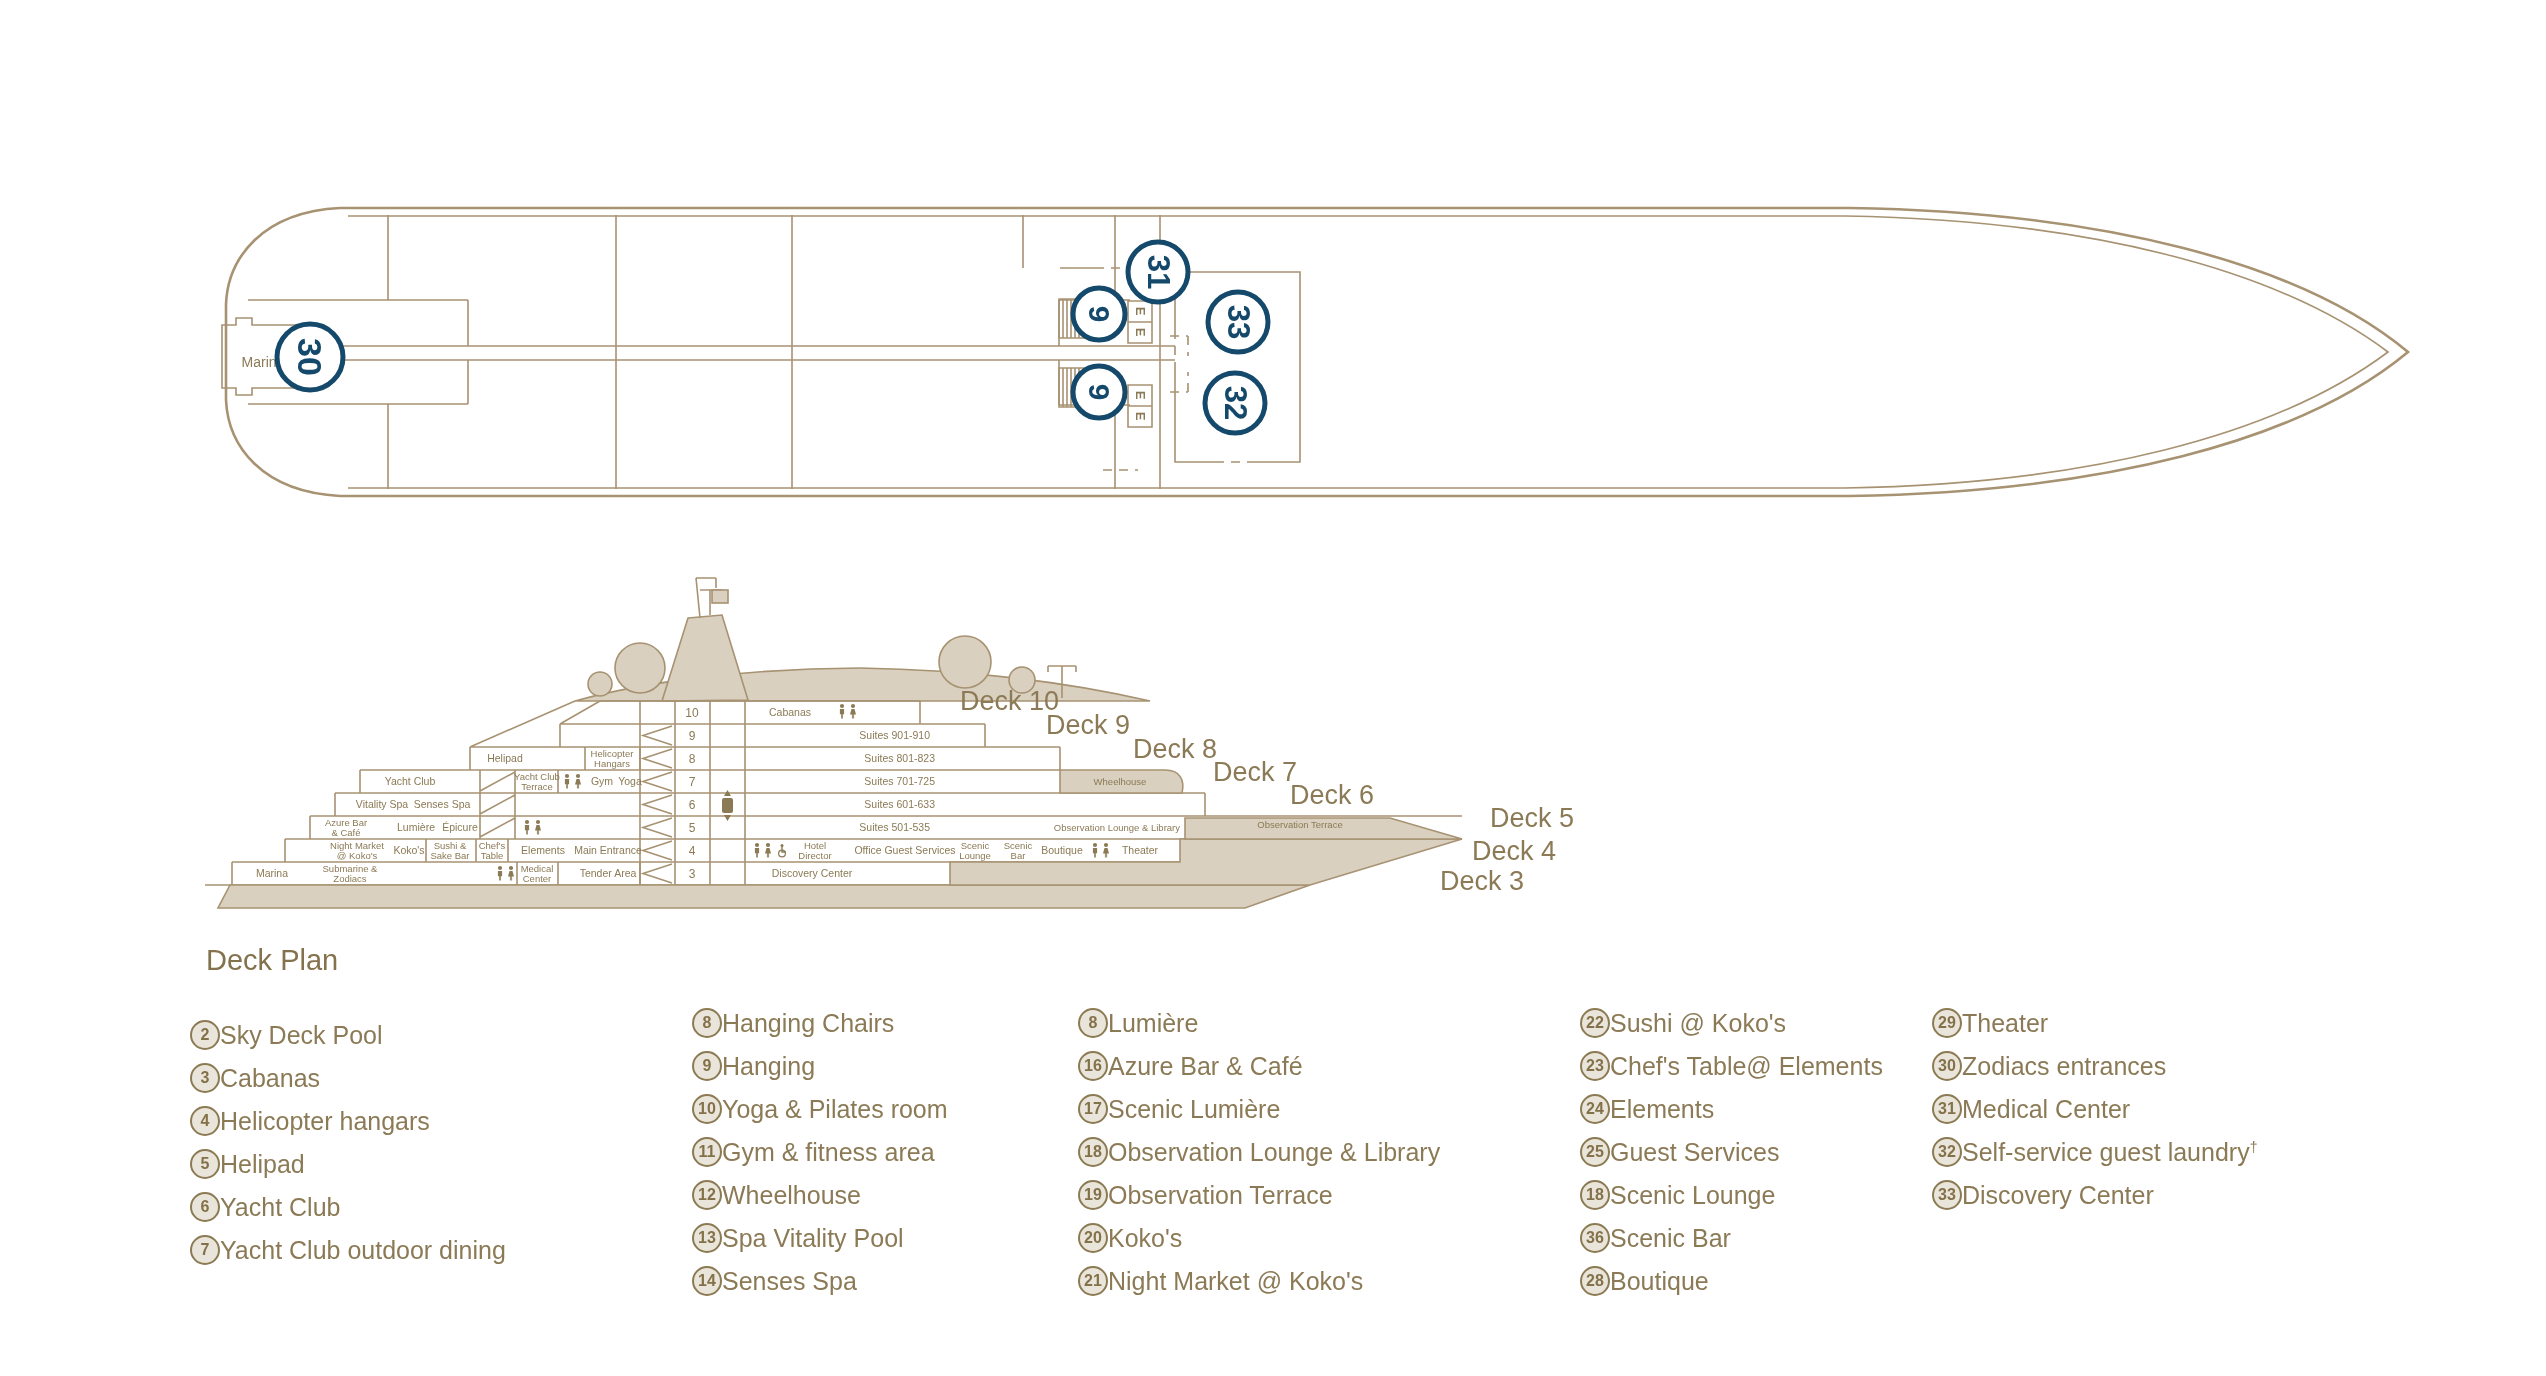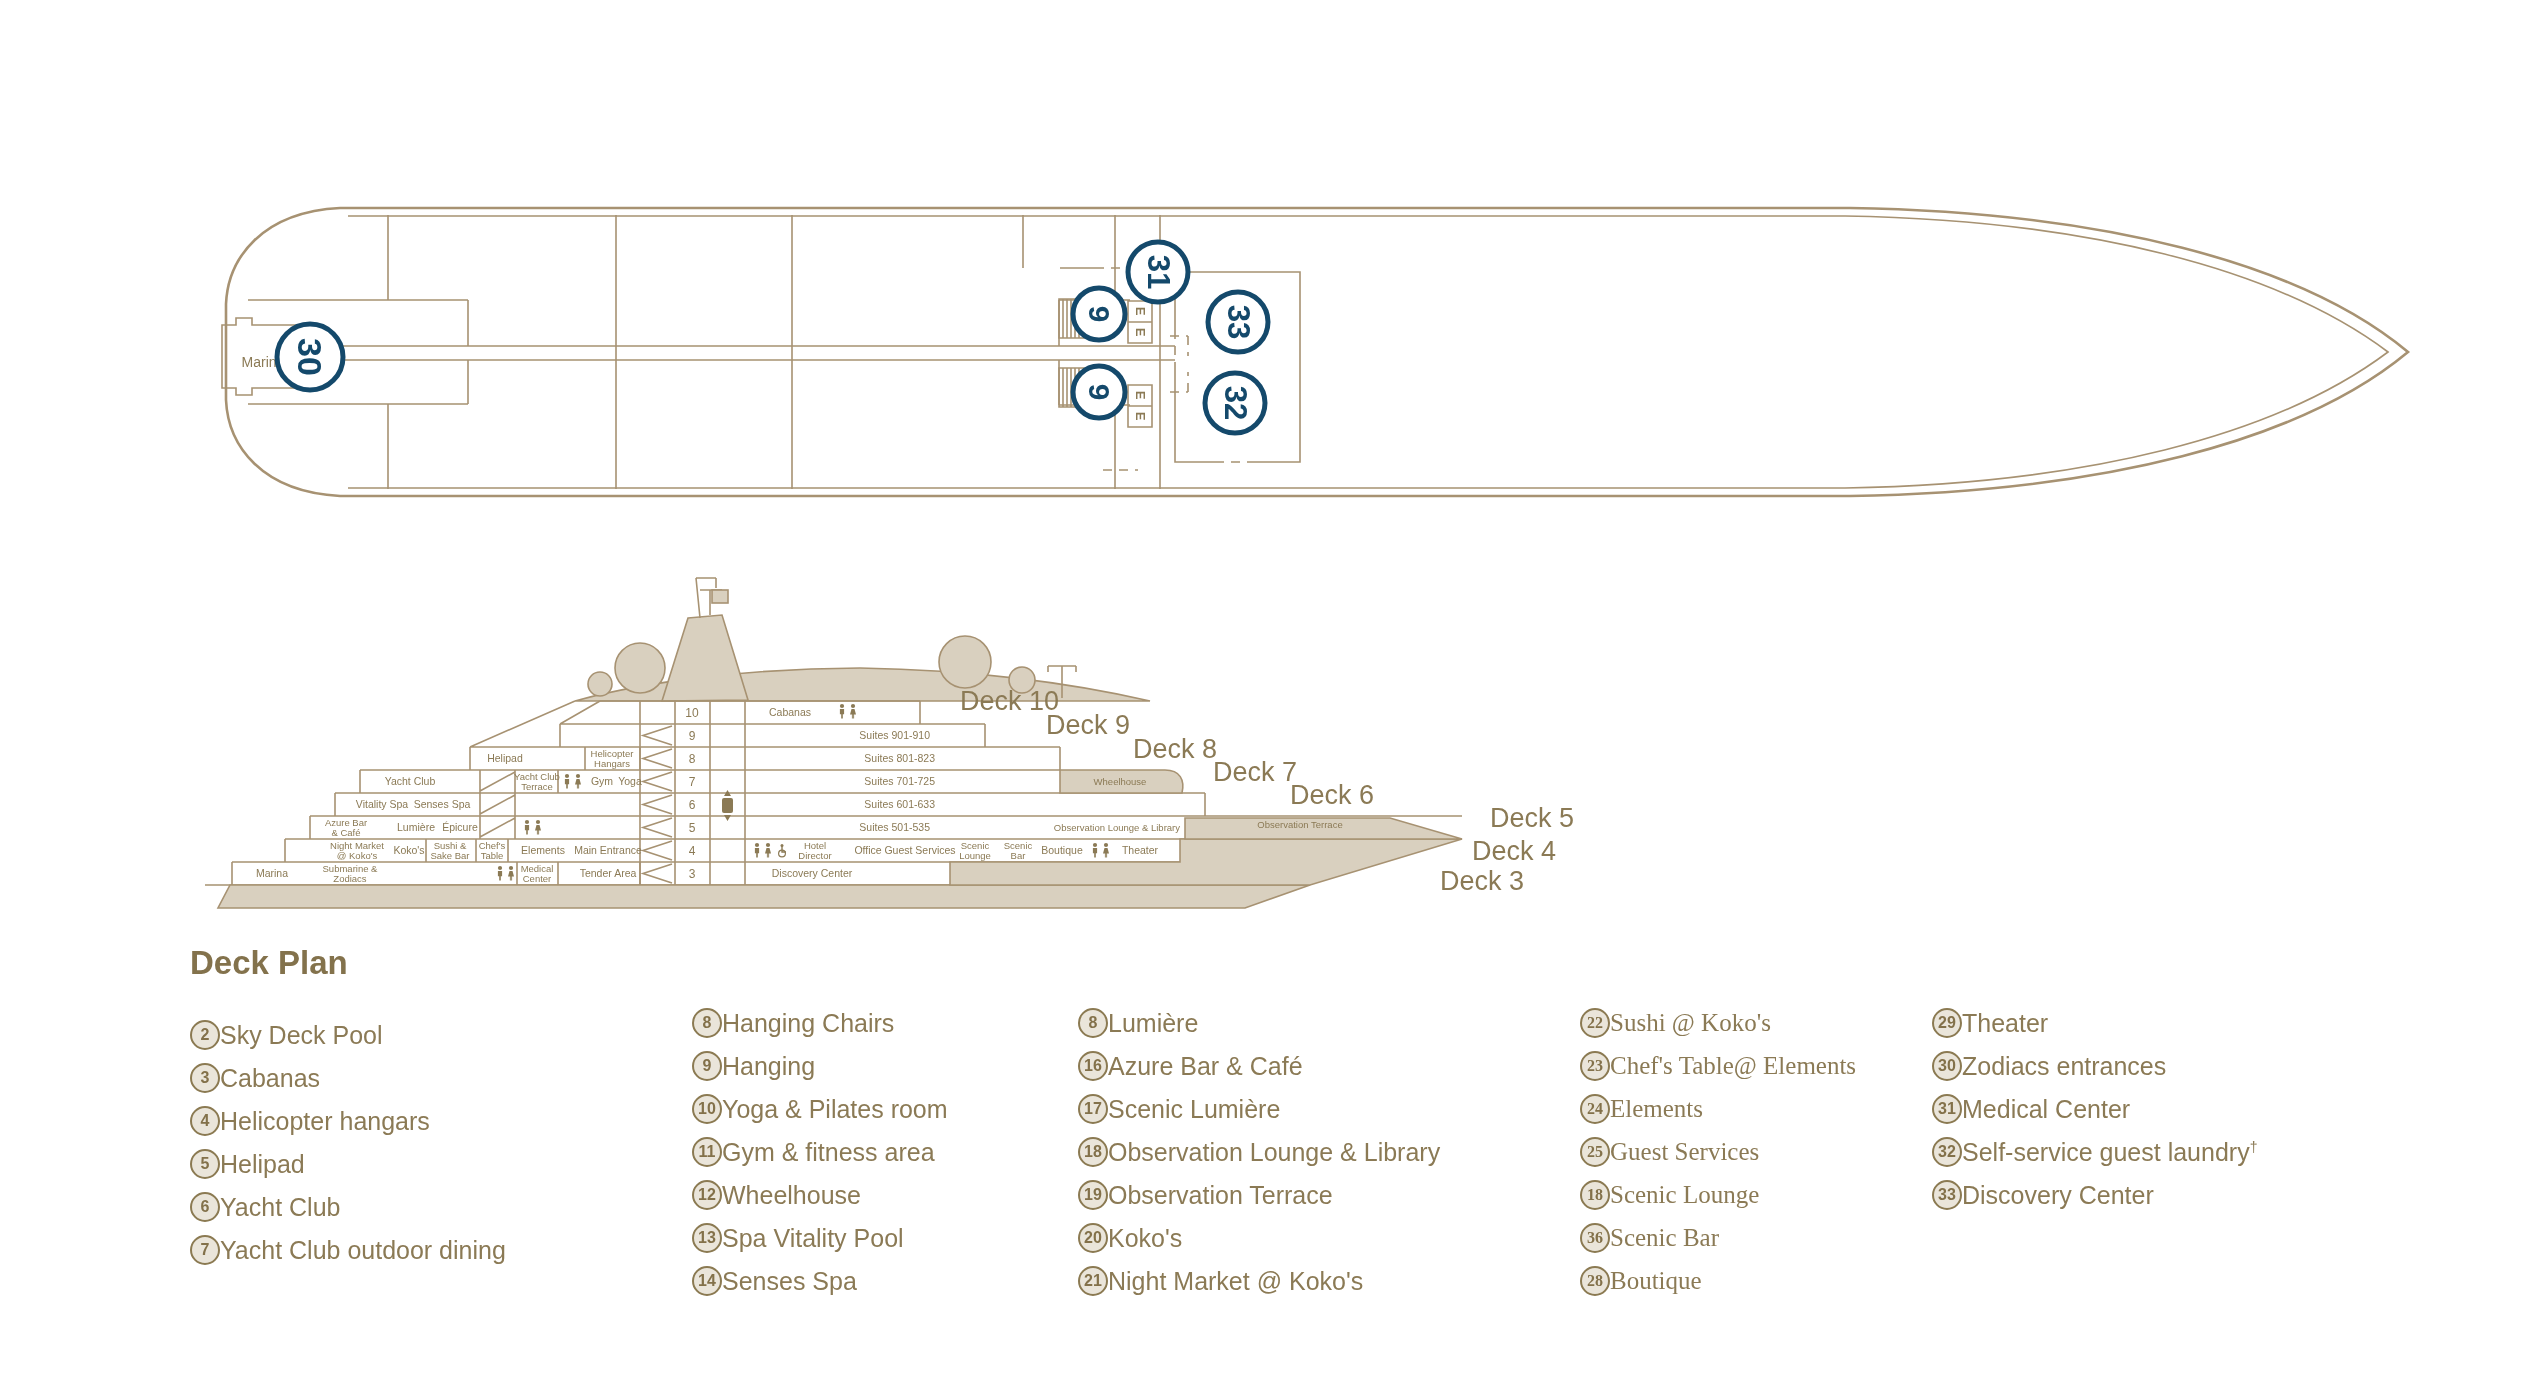--- a/index.html
+++ b/index.html
@@ -12,27 +12,27 @@
   .thin{stroke-width:1.6;}
   .thick{stroke-width:2.6;}
   .dash{stroke-dasharray:9 7;}
   .tanfill{fill:#d9d0bf;stroke:#a79272;stroke-width:1.6;}
   .marker{fill:#ffffff;stroke:#14496b;stroke-width:5;}
   .markertext{fill:#14496b;font-weight:bold;font-family:"Liberation Sans",sans-serif;}
   .browntxt{fill:#8b7a55;font-family:"Liberation Sans",sans-serif;}
   .icon{fill:#8b7a55;stroke:none;}
   .decklabel{fill:#8b7a55;font-size:27px;font-family:"Liberation Sans",sans-serif;}
   #legend{position:absolute;left:190px;top:944px;width:2330px;}
-  .legend-title{font-size:33px;font-weight:bold;color:#83724c;}
+  .legend-title{font-size:29px;font-weight:normal;color:#83724c;margin-left:16px;}
   .legend-cols{position:absolute;top:64px;left:0;width:2330px;}
   .legend-col{position:absolute;top:0;}
   .legend-col.c0{left:0;padding-top:12px;}
   .legend-col.c1{left:502px;}
   .legend-col.c2{left:888px;}
-  .legend-col.c3{left:1390px;font-family:Liberation Serif, serif;}
+  .legend-col.c3{left:1390px;}
   .legend-col.c4{left:1742px;}
   .legend-item{display:flex;align-items:center;height:30px;margin-bottom:13px;white-space:nowrap;}
   .lnum{flex:0 0 auto;width:30px;height:30px;border-radius:50%;border:2px solid #8b7a52;
         background:#eae5da;color:#83714a;font-size:16px;font-weight:bold;
         display:inline-flex;align-items:center;justify-content:center;box-sizing:border-box;}
   .llabel{font-size:25px;color:#8b7a55;}
   .llabel sup{font-size:14px;}
 </style>
 </head>
 <body>

